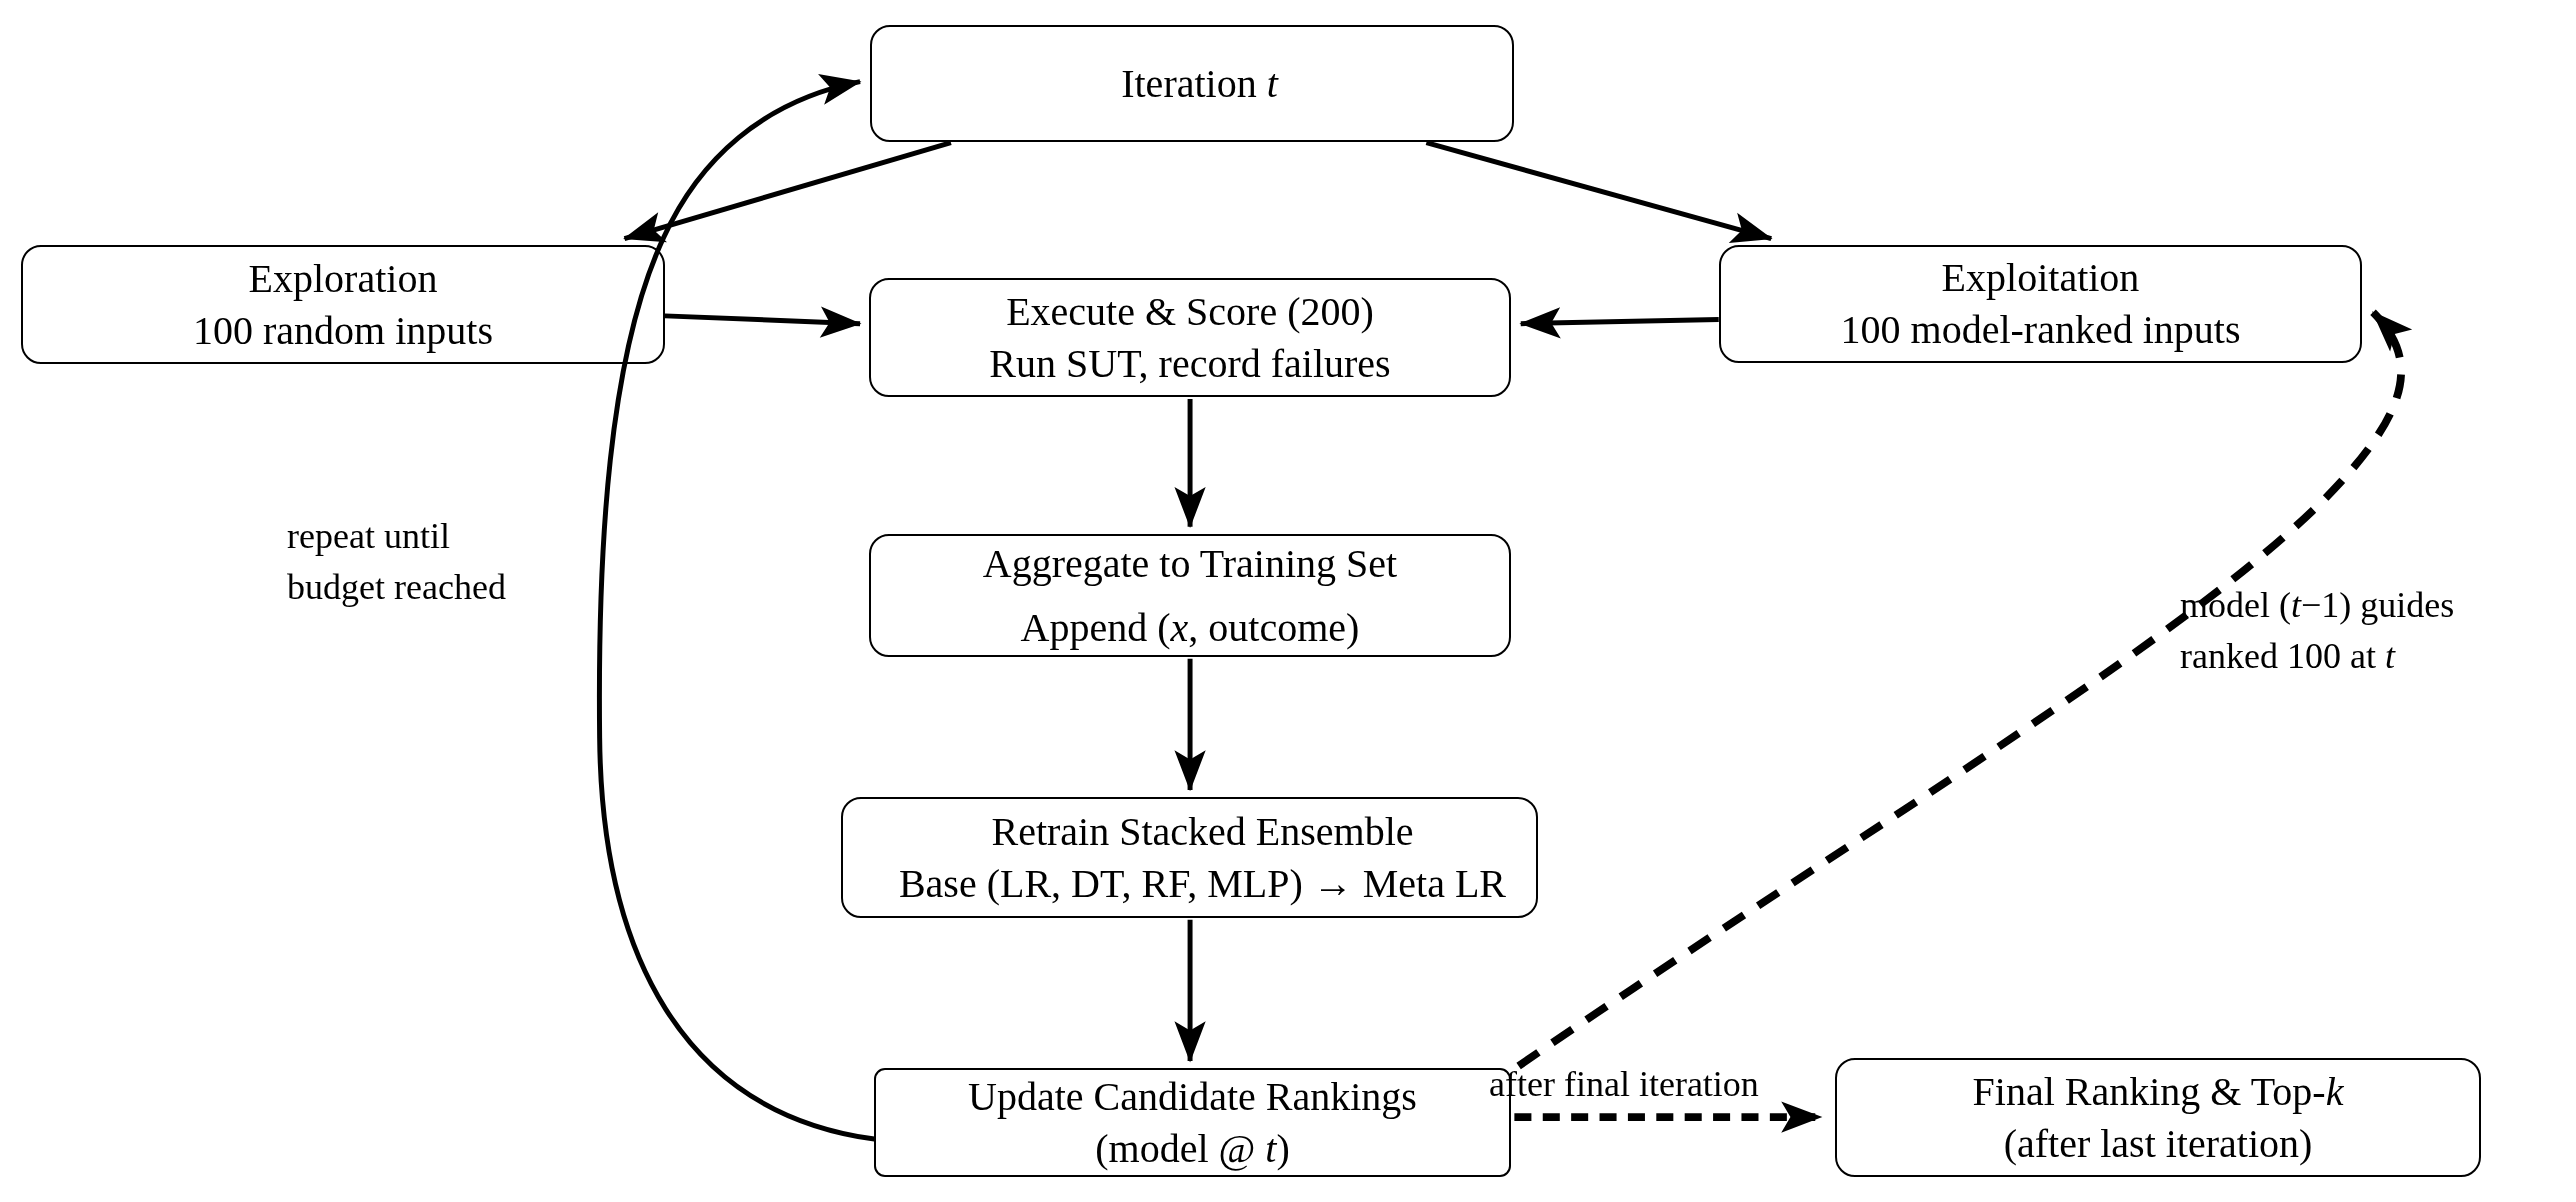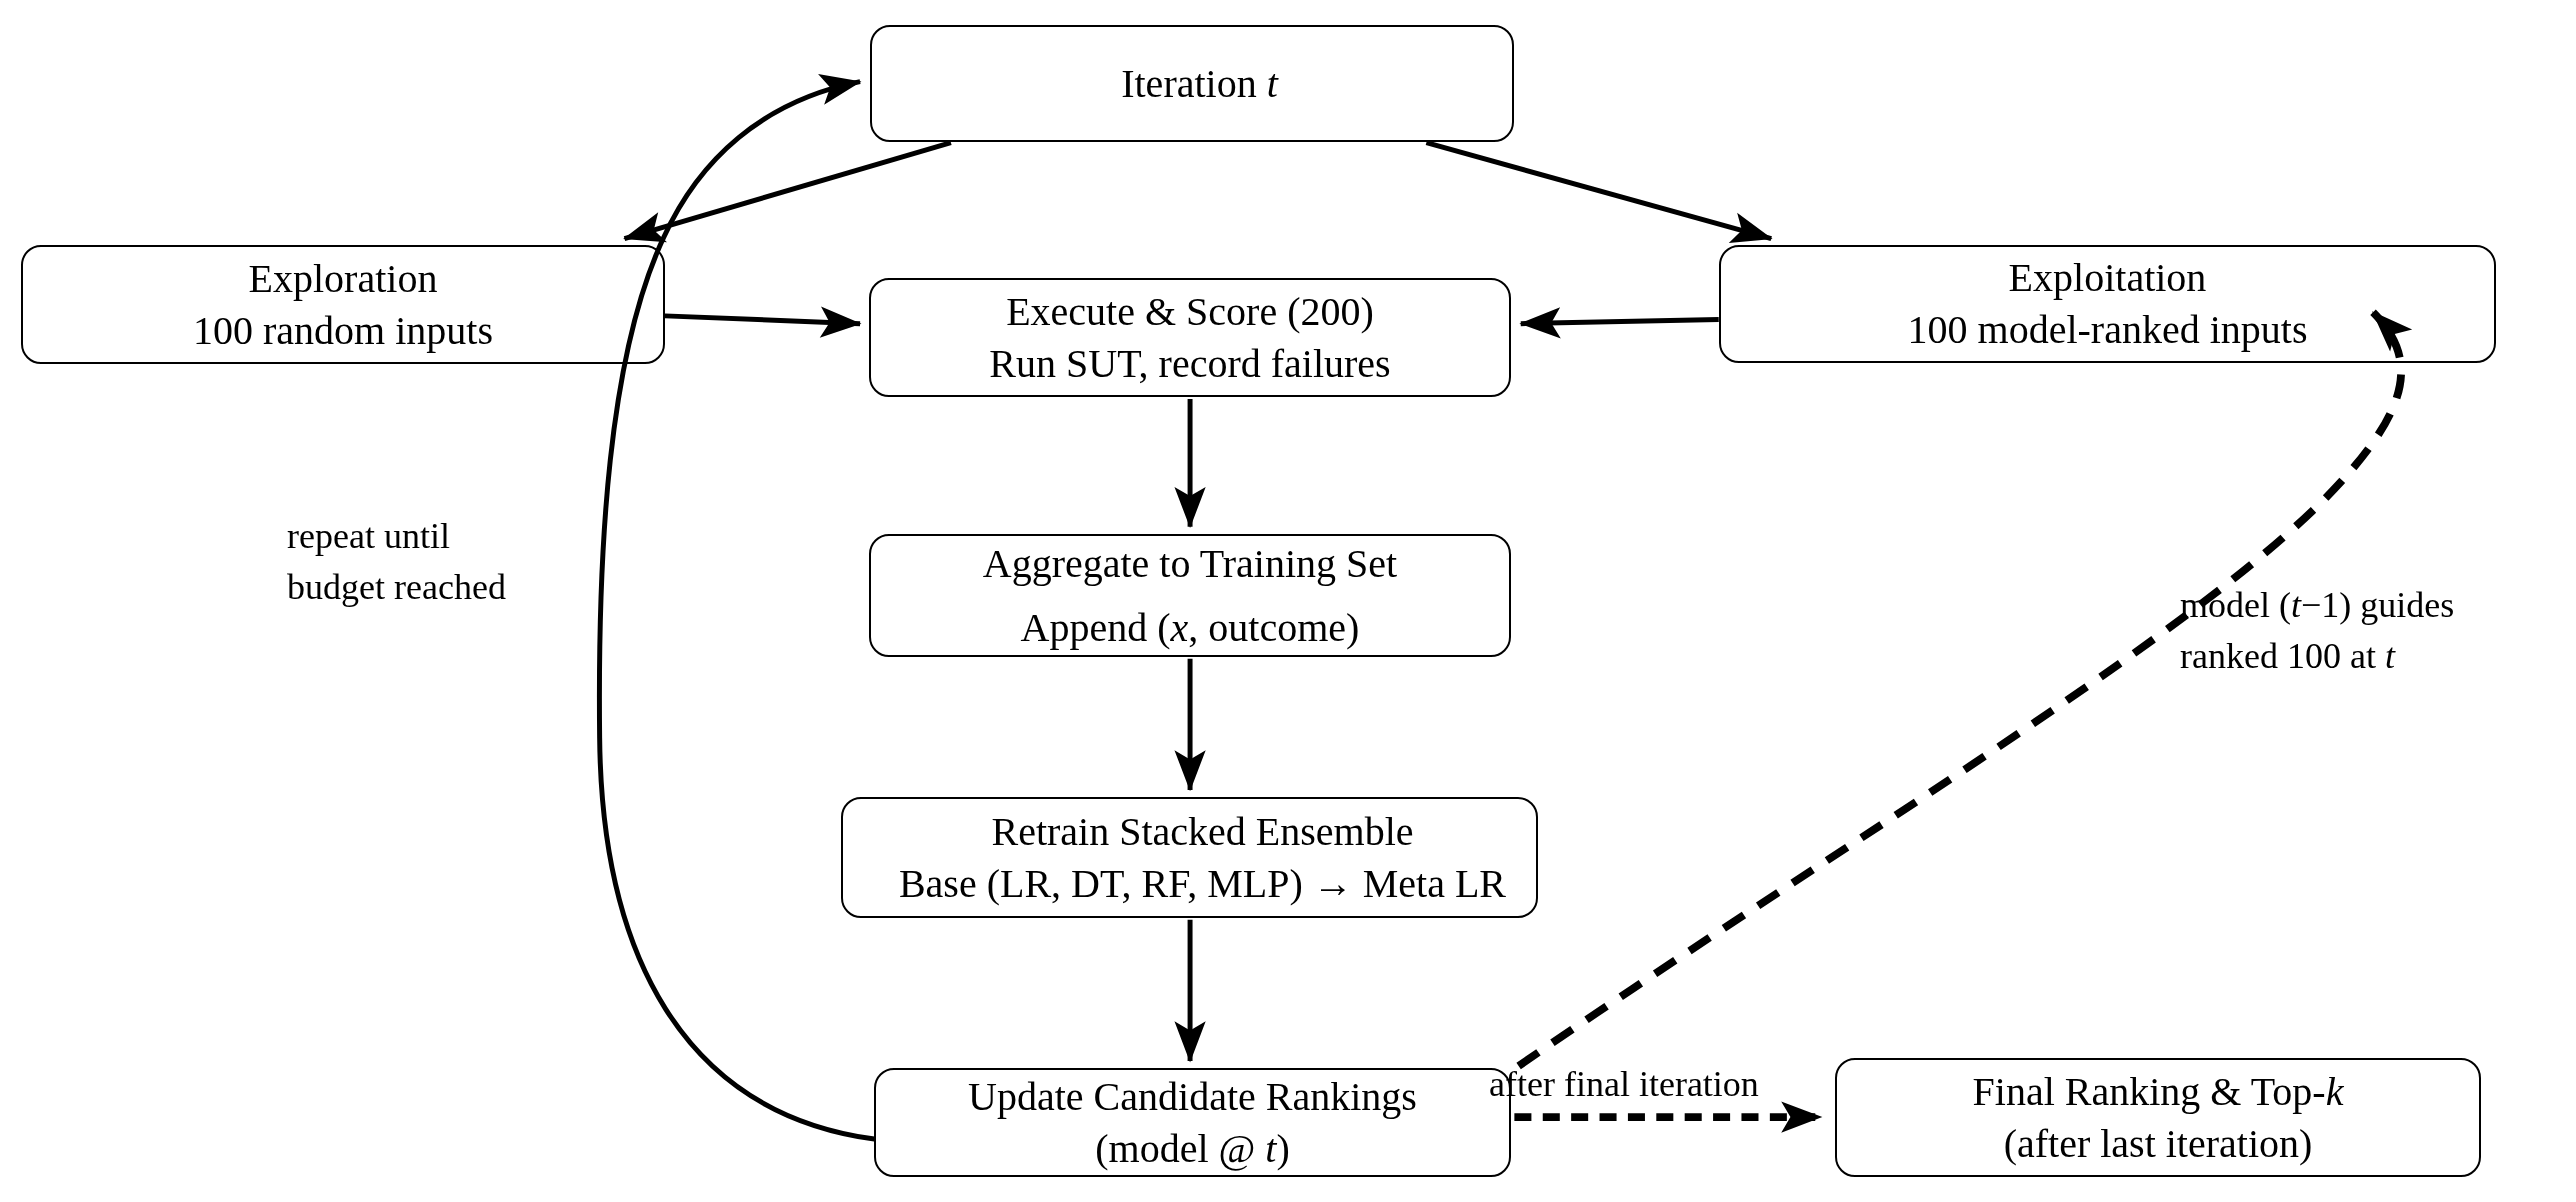--- a/index.html
+++ b/index.html
@@ -71,41 +71,41 @@
 
   <div class="node" style="left:870px;top:25px;width:644px;height:117px;padding-left:15px;">
     <div><span>Iteration </span><span class="it">t</span></div>
   </div>
 
   <div class="node" style="left:21px;top:245px;width:644px;height:119px;">
     <div><span>Exploration</span></div>
     <div><span>100 random inputs</span></div>
   </div>
 
-  <div class="node" style="left:1719px;top:245px;width:777px;height:118px;">
+  <div class="node" style="left:1719px;top:245px;width:643px;height:118px;">
     <div><span>Exploitation</span></div>
     <div><span>100 model-ranked inputs</span></div>
   </div>
 
   <div class="node" style="left:869px;top:278px;width:642px;height:119px;justify-content:center;">
     <div><span>Execute &amp; Score (200)</span></div>
     <div><span>Run SUT, record failures</span></div>
   </div>
 
   <div class="node" style="left:869px;top:534px;width:642px;height:123px;gap:12px;">
     <div><span>Aggregate to Training Set</span></div>
     <div><span>Append (</span><span class="it">x</span><span>, outcome)</span></div>
   </div>
 
   <div class="node" style="left:841px;top:797px;width:697px;height:121px;padding-left:26px;">
     <div><span>Retrain Stacked Ensemble</span></div>
     <div><span>Base (LR, DT, RF, MLP) → Meta LR</span></div>
   </div>
 
-  <div class="node" style="left:874px;top:1068px;width:637px;height:109px;">
+  <div class="node" style="left:874px;top:1068px;width:637px;height:109px;border-radius:11px;">
     <div><span>Update Candidate Rankings</span></div>
     <div><span>(model @ </span><span class="it">t</span><span>)</span></div>
   </div>
 
   <div class="node" style="left:1835px;top:1058px;width:646px;height:119px;">
     <div><span>Final Ranking &amp; Top-</span><span class="it">k</span></div>
     <div><span>(after last iteration)</span></div>
   </div>
 
   <div class="edge-label" style="left:287px;top:511px;text-align:left;">

